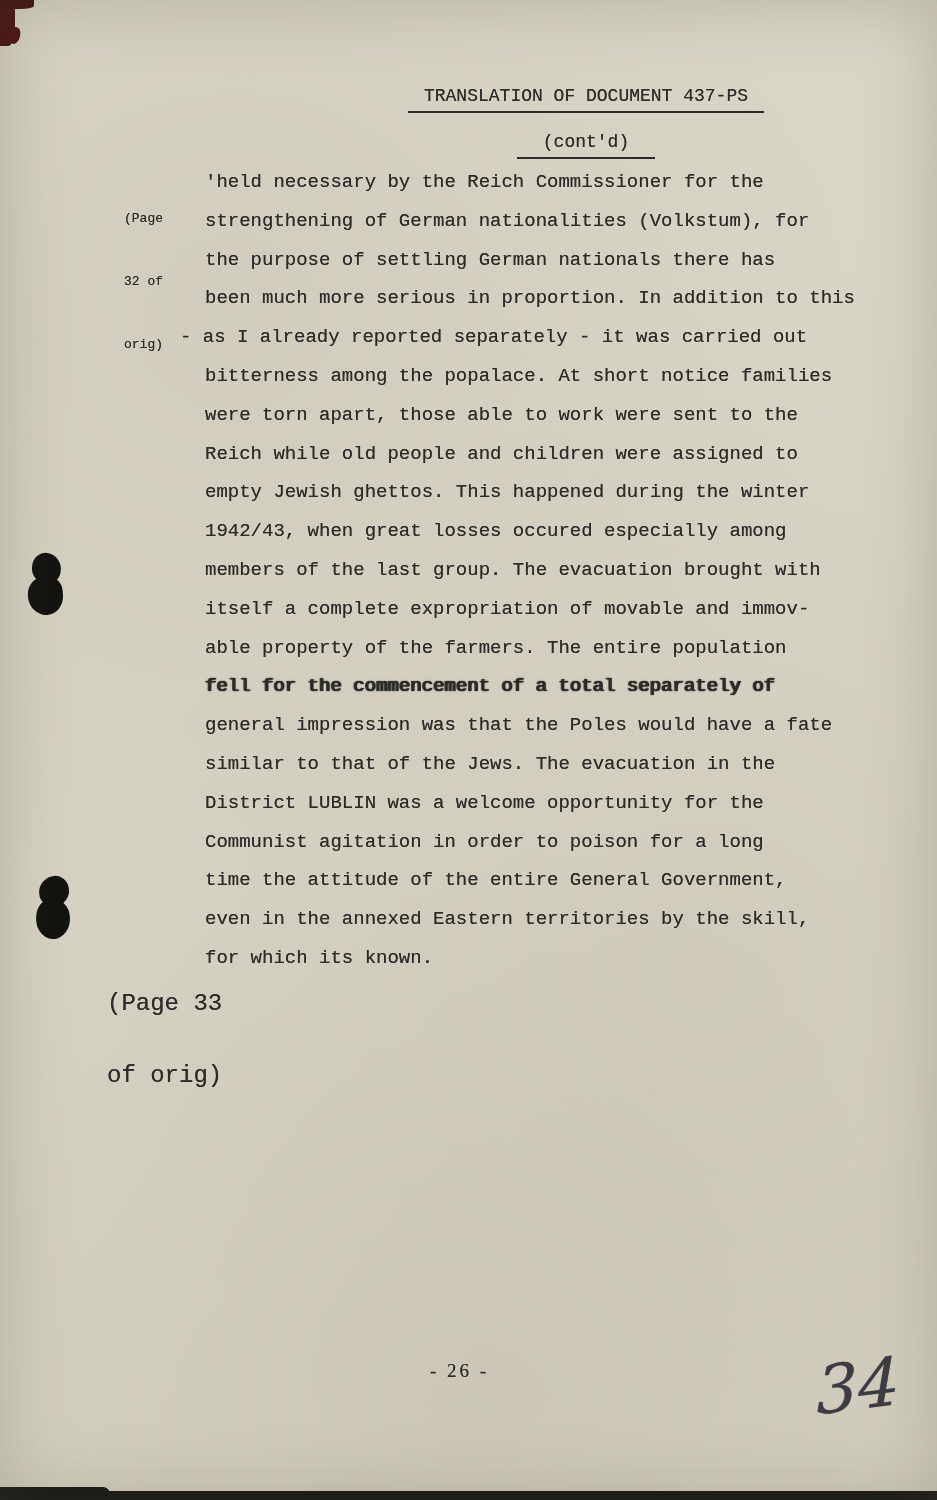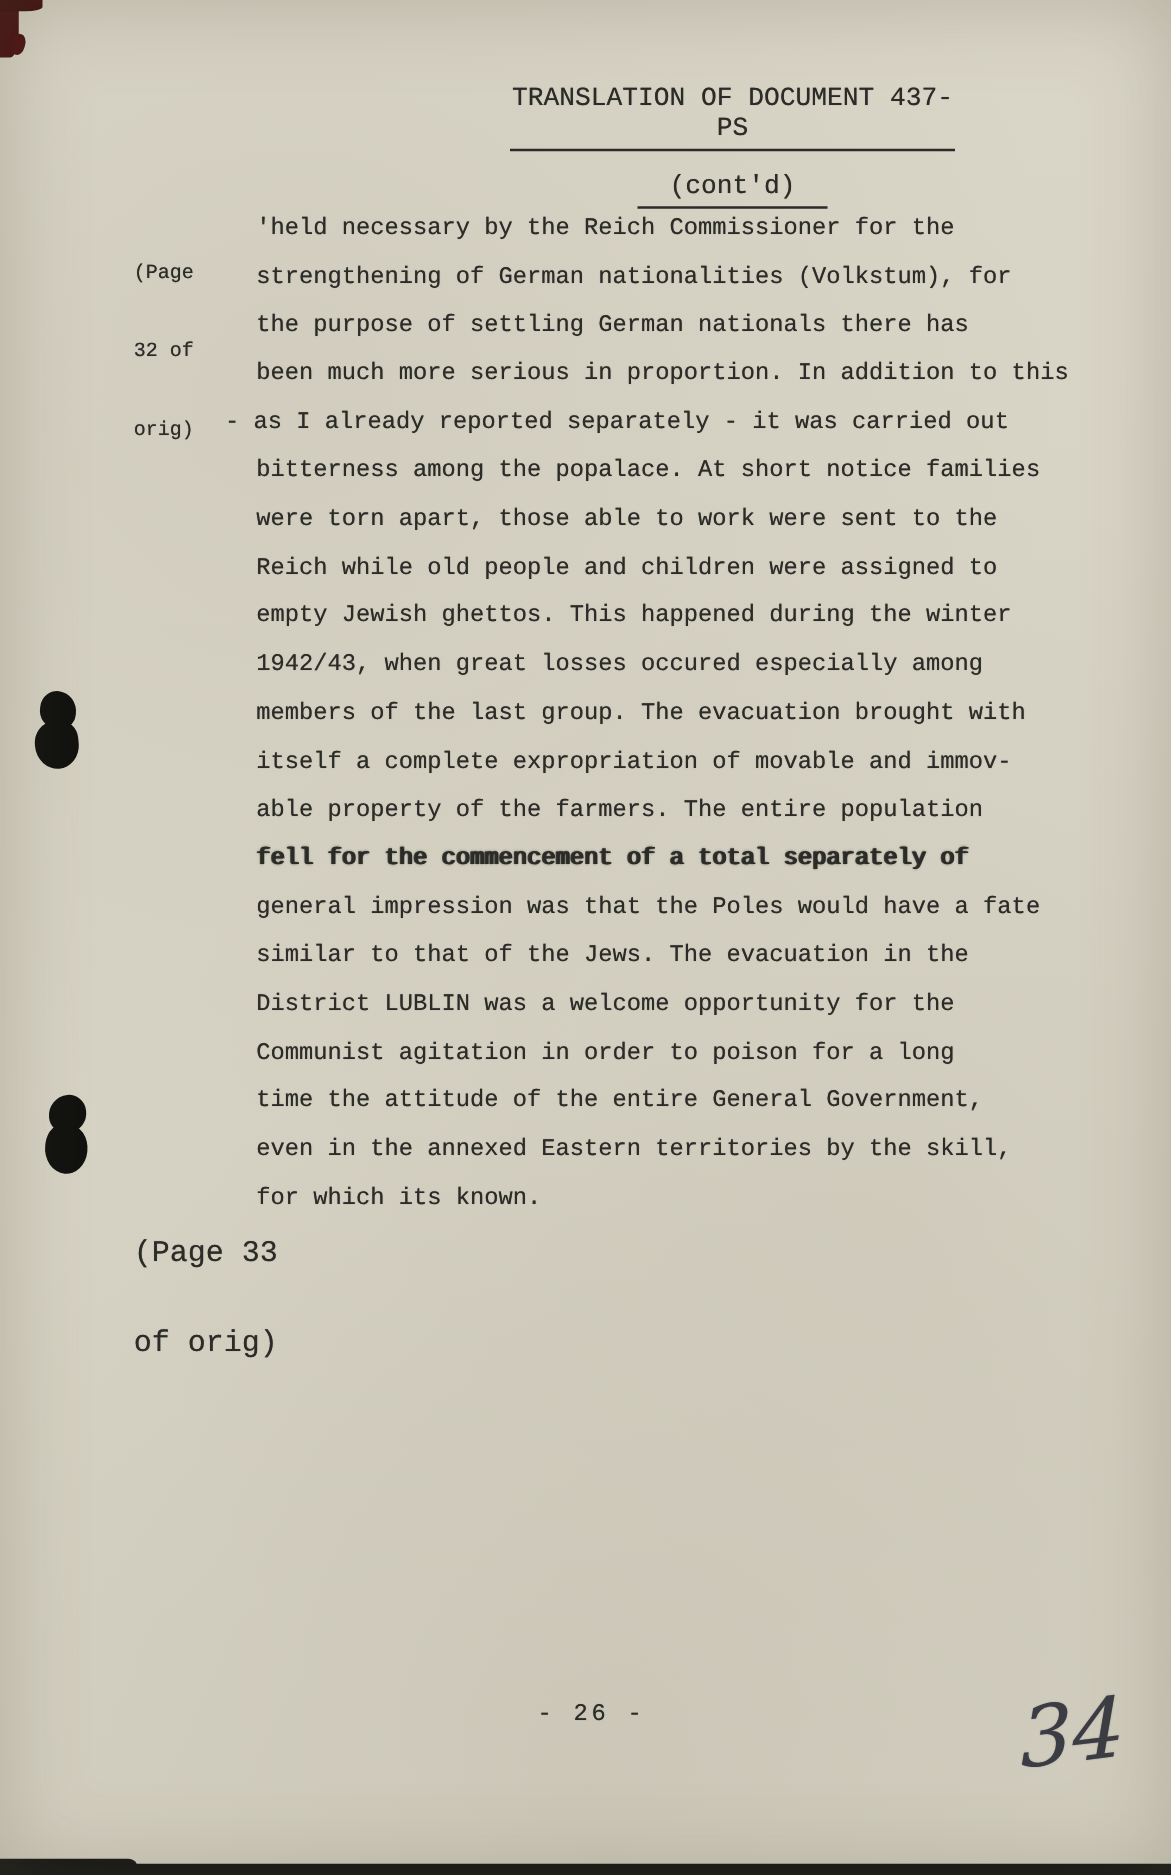--- a/index.html
+++ b/index.html
@@ -19,59 +19,59 @@
   }
   .page::after {
     content:"";
     position:absolute; inset:0;
     box-shadow: inset 0 0 70px rgba(95,88,70,0.28);
     pointer-events:none;
   }
   .typewriter { text-shadow:0 0 0.6px rgba(43,43,40,0.7); }
 
   .header {
-    position:absolute; top:68px; left:408px; width:356px;
-    text-align:center; font-size:21px; line-height:24px;
+    position:absolute; top:84px; left:408px; width:356px;
+    text-align:center; font-size:18px; line-height:24px;
   }
   .header-line1 {
     display:block;
     border-bottom:2px solid #2b2b28;
     padding-bottom:3px;
   }
   .header-line2 {
     display:inline-block;
     border-bottom:2px solid #2b2b28;
     padding:16px 26px 3px 26px;
     margin-top:1px;
   }
 
   .margin-note-1 {
-    position:absolute; top:166px; left:107px;
-    font-size:16px; line-height:21px; white-space:pre;
+    position:absolute; top:166px; left:124px;
+    font-size:13px; line-height:21px; white-space:pre;
   }
   .margin-note-2 {
     position:absolute; top:944px; left:107px;
     font-size:24px; line-height:24px; white-space:pre;
   }
 
   .body-text {
     position:absolute; top:163px; left:205px; width:700px;
     font-size:19px;
   }
   .body-line {
     height:38.8px; line-height:38.8px; white-space:pre;
   }
   .body-line.hanging { margin-left:-25px; }
   .body-line.smudged {
     text-shadow: 0.9px 0 0 #2b2b28, -0.9px 0 0 rgba(43,43,40,0.85), 0 0 2px rgba(43,43,40,0.9);
   }
 
   .page-number {
     position:absolute; top:1360px; left:430px;
-    font-size:19px; letter-spacing:3px;
+    font-size:19px; letter-spacing:3px;font-family:Liberation Serif, serif;
   }
 
   .handwritten-number {
     position:absolute; top:1348px; left:816px;
     font-family:"DejaVu Serif","Liberation Serif",serif;
     font-style:italic;
     font-size:66px;
     color:#3c3c44;
     transform:rotate(-7deg) skewX(-6deg);
     text-shadow:0 0 1px rgba(60,60,70,0.6);

